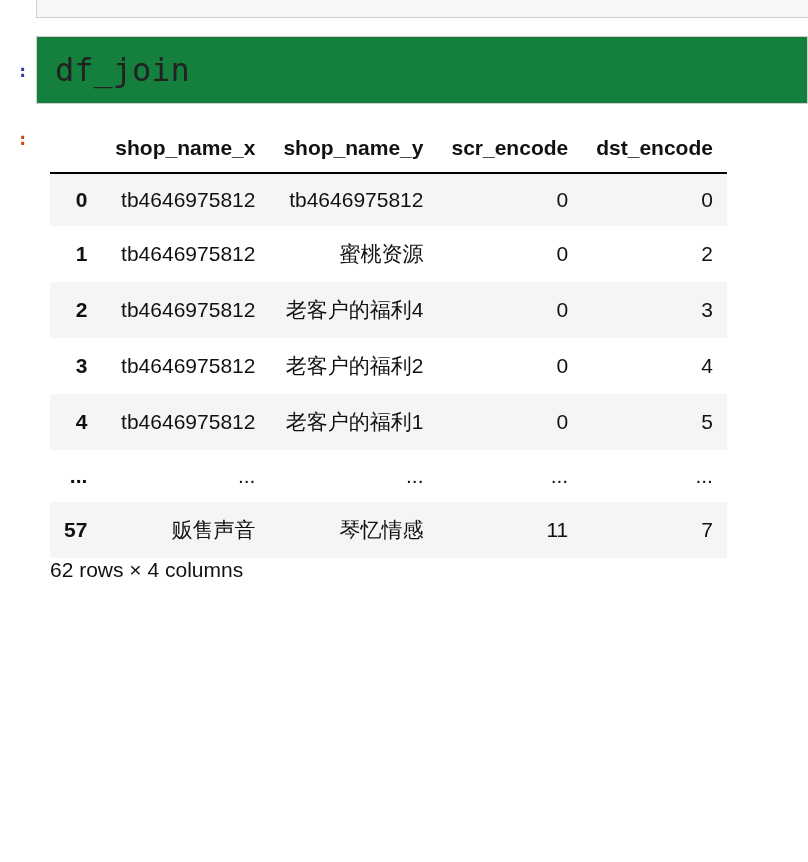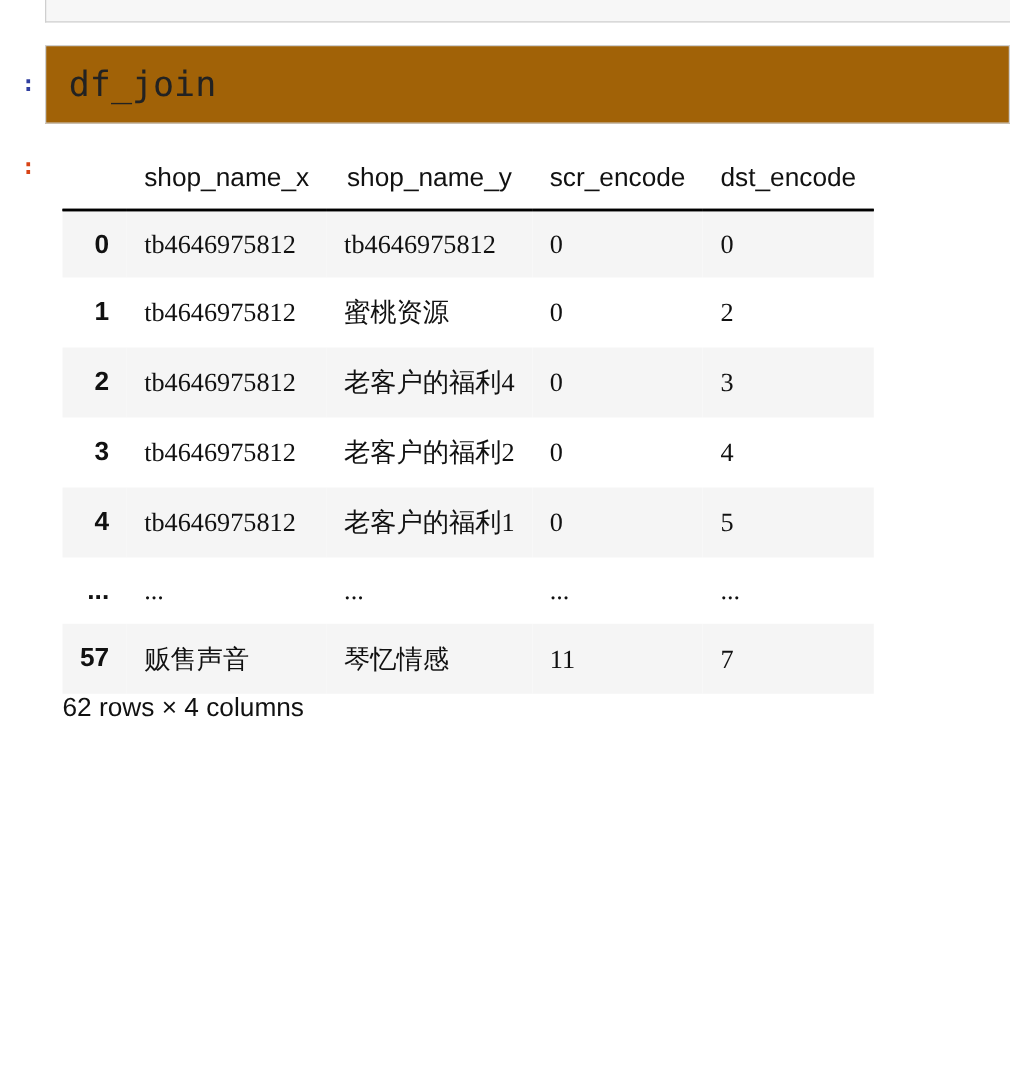--- a/index.html
+++ b/index.html
@@ -29,24 +29,24 @@
       text-align: right;
       padding-right: 8px;
       color: #303f9f;
       font-weight: bold;
       font-size: 18px;
       font-family: monospace;
     }
     .code-input {
       flex: 1;
       border: 1px solid #cfcfcf;
-      background: #a16207;
+      background: #15803d;
       padding: 14px 18px;
       font-family: Menlo, Consolas, monospace;
-      font-size: 28px;
+      font-size: 32px;
       color: #222;
     }
     .output-wrap {
       display: flex;
       align-items: flex-start;
       margin-top: 20px;
     }
     .prompt-out {
       width: 36px;
       text-align: right;
@@ -61,33 +61,32 @@
       flex: 1;
       padding-left: 14px;
     }
     table.dataframe {
       border-collapse: collapse;
       font-size: 21px;
       color: #111;
     }
     table.dataframe thead th {
       text-align: center;
-      font-weight: normal;
+      font-weight: bold;
       padding: 12px 14px;
       border-bottom: 2px solid #000;
     }
     table.dataframe tbody th {
       text-align: right;
       font-weight: bold;
       padding: 14px 14px;
     }
     table.dataframe tbody td {
-      text-align: left;
+      text-align: right;
       padding: 14px 14px;
-      font-family: Liberation Serif, serif;
     }
     table.dataframe tbody tr.even {
       background: #f5f5f5;
     }
     .footer-shape {
       font-size: 21px;
       color: #111;
     }
   </style>
 </head>

